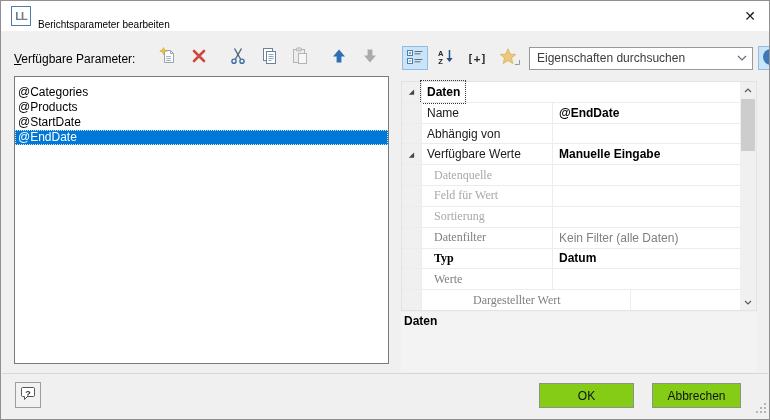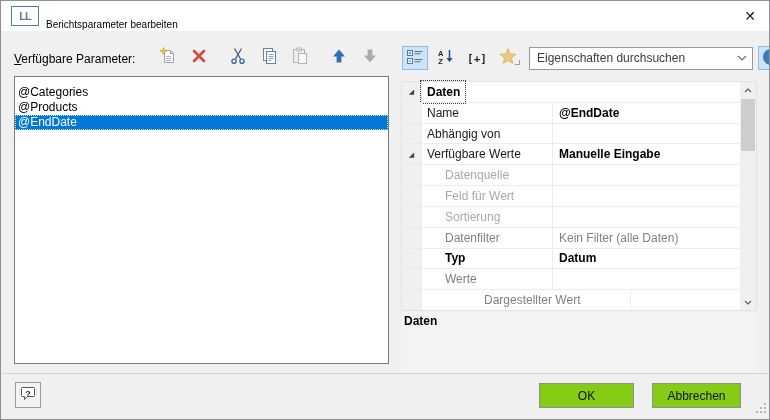--- a/index.html
+++ b/index.html
@@ -3,21 +3,21 @@
 <meta charset="utf-8">
 <style>
   html,body{margin:0;padding:0;}
   body{font-family:"Liberation Sans", sans-serif; font-size:12px; color:#1a1a1a;}
   .dialog{position:relative; width:770px; height:420px; box-sizing:border-box;
           border:1px solid #8f8f8f; background:#f0f0f0; overflow:hidden;}
 
   
   .titlebar{position:absolute; top:0; left:0; right:0; height:30px; background:#fff;
             display:flex; align-items:center; padding-left:10px; box-sizing:border-box;}
-  .app-icon{width:28px; height:20px; box-sizing:border-box; border:1px solid #4f7cab;
+  .app-icon{width:20px; height:20px; box-sizing:border-box; border:1px solid #4f7cab;
             background:#fff; color:#6d7b8a; font-weight:bold; font-size:11px;
             display:flex; align-items:center; justify-content:center; letter-spacing:-1px;}
   .title{margin-left:7px; font-size:10px; color:#000;margin-top:16px;}
   .close-btn{position:absolute; right:6px; top:2px; width:26px; height:26px;
              display:flex; align-items:center; justify-content:center;
              font-size:14px; color:#1a1a1a; cursor:pointer;}
 
   
   .left-label{position:absolute; left:13px; top:51px; color:#000;}
   .left-label .u{text-decoration:underline;}
@@ -46,21 +46,21 @@
   .prop-grid{position:absolute; left:400px; top:80px; width:356px; height:230px; background:#fff;
              border:1px solid #e3e3e3; box-sizing:border-box;}
   .pg-rows{position:absolute; left:0; top:0; bottom:0; right:16px; display:flex; flex-direction:column;}
   .pg-row{flex:1; display:flex; align-items:stretch; border-bottom:1px solid #ececec; box-sizing:border-box;}
   .pg-row:last-child{border-bottom:none;gap:39px;}
   .pg-ind{width:20px; background:#f0f0f0; border-right:1px solid #ececec; box-sizing:border-box;
           display:flex; align-items:center; justify-content:center;}
   .tri{font-size:7px; color:#444; line-height:1;}
   .pg-label{width:130px; box-sizing:border-box; padding-left:5px; display:flex; align-items:center;
             white-space:nowrap; overflow:hidden;}
-  .pg-label.ind1{padding-left:23px;}
+  .pg-label.ind1{padding-left:12px;font-family:Liberation Serif, serif;}
   .pg-value{flex:1; box-sizing:border-box; border-left:1px solid #ececec; padding-left:6px;
             display:flex; align-items:center; white-space:nowrap; overflow:hidden;}
   .st-normal{color:#1a1a1a;}
   .st-bold{color:#000; font-weight:bold;}
   .st-muted{color:#808080;}
   .st-disabled{color:#a8a8a8;}
   .cat-label{font-weight:bold; color:#000; width:auto; padding-right:4px;}
   .focus-dotted{outline:1px dotted #3a3a3a; outline-offset:1px;}
 
   
@@ -190,20 +190,21 @@
         <circle cx="9" cy="9" r="8" fill="#3d79b8"></circle>
         <rect x="8" y="7.6" width="2" height="6" fill="#fff"></rect>
         <circle cx="9" cy="5" r="1.3" fill="#fff"></circle>
       </svg></span>
     </div>
   </div>
 
   <div class="param-list" id="param-list">
       <div class="param-item">@Categories</div>
       <div class="param-item">@Products</div>
+      <div class="param-item">@StartDate</div>
       <div class="param-item selected">@EndDate</div>
     </div>
 
   <div class="prop-grid">
     <div class="pg-rows" id="pg-rows">
         <div class="pg-row">
           <div class="pg-ind">
             <span class="tri">◢</span>
           </div>
           <div class="pg-label cat-label focus-dotted">Daten</div>

